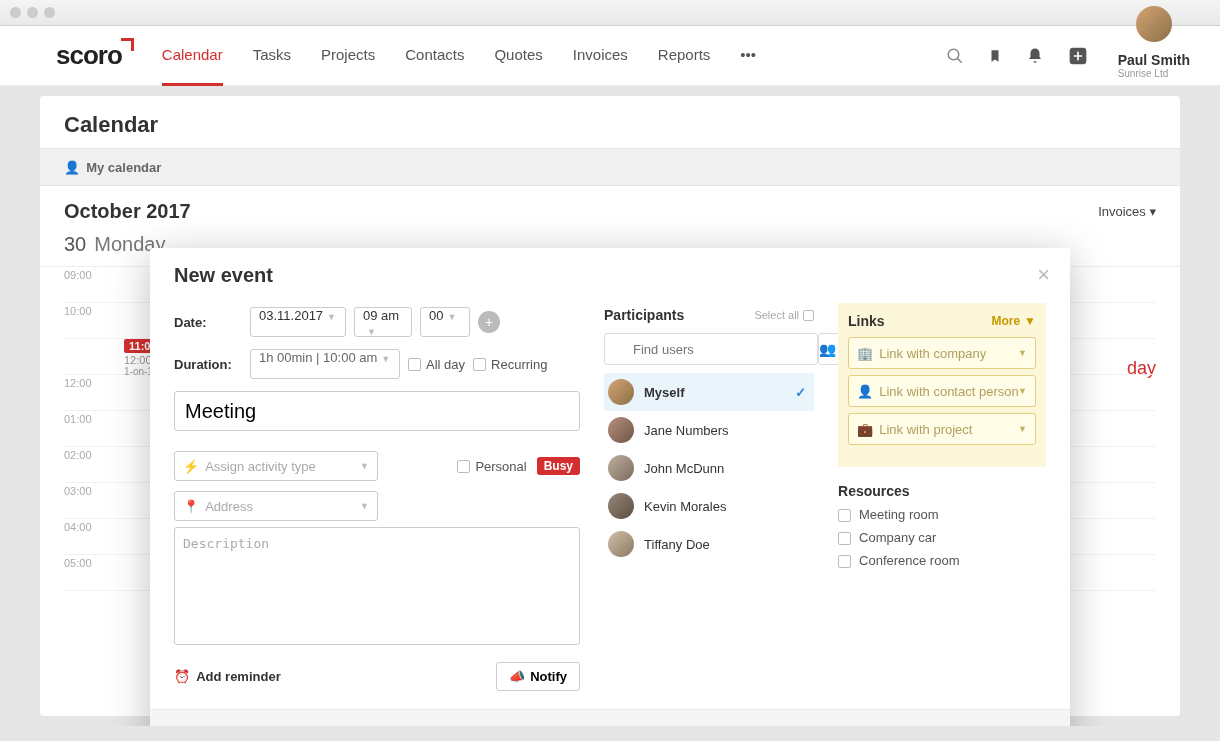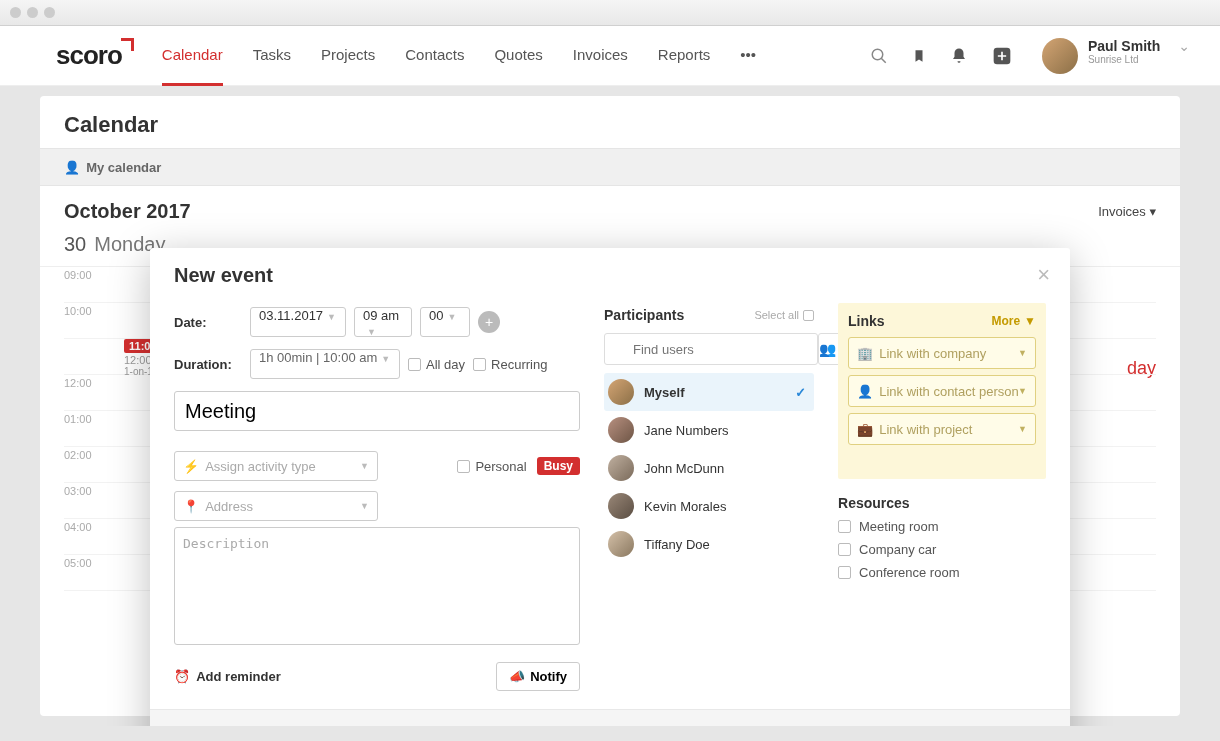--- a/index.html
+++ b/index.html
@@ -7,21 +7,21 @@
 .window-chrome { height: 26px; background: linear-gradient(#f5f5f5,#e8e8e8); border-bottom: 1px solid #d0d0d0; display:flex; align-items:center; padding-left:10px; gap:6px; }
 .chrome-dot { width:11px; height:11px; border-radius:50%; background:#ccc; }
 
 .topbar { background:#fff; height:60px; display:flex; align-items:center; padding:0 30px 0 56px; border-bottom:1px solid #eee; }
 .logo { font-weight:700; font-size:26px; color:#222; letter-spacing:-1px; margin-right:40px; position:relative; }
 .logo::after { content:""; position:absolute; top:-2px; right:-12px; width:10px; height:10px; border:3px solid #d32f2f; border-left:none; border-bottom:none; }
 .nav { display:flex; gap:30px; flex:1; }
 .nav-item { color:#555; cursor:pointer; font-size:15px; padding:20px 0; }
 .nav-item.active { color:#d32f2f; border-bottom:3px solid #d32f2f; }
 .top-icons { display:flex; gap:24px; align-items:center; color:#888; }
-.user-block { display:flex; gap:10px; margin-left:30px; }
+.user-block { display:flex; align-items:center; gap:10px; margin-left:30px;flex-direction:column; }
 .avatar { width:36px; height:36px; border-radius:50%; background:linear-gradient(135deg,#d4a574,#8b6f47); }
 .user-name { font-weight:600; font-size:14px; }
 .user-org { font-size:10px; color:#999; }
 .caret { color:#aaa; margin-left:8px; }
 
 .page { max-width:1140px; margin:10px auto; background:#fff; border-radius:4px; padding-bottom:30px; min-height:620px; position:relative; }
 .page-title { font-size:22px; font-weight:600; padding:16px 24px 10px; }
 .toolbar { background:#f0f0f0; height:38px; border-top:1px solid #e5e5e5; border-bottom:1px solid #e5e5e5; display:flex; align-items:center; padding:0 24px; font-size:13px; font-weight:600; color:#666; }
 .month-row { display:flex; justify-content:space-between; align-items:center; padding:14px 24px 6px; }
 .month-label { font-size:20px; font-weight:700; }
@@ -84,29 +84,29 @@
 .participant-item { display:flex; align-items:center; gap:10px; padding:6px 4px; font-size:13px; position:relative; }
 .participant-item.selected { background:#eaf4fb; border-radius:3px; font-weight:700; }
 .p-avatar { width:26px; height:26px; border-radius:50%; background:#ccc; }
 .p-avatar.c1 { background:linear-gradient(135deg,#d4a574,#8b6f47); }
 .p-avatar.c2 { background:linear-gradient(135deg,#b89080,#6d5545); }
 .p-avatar.c3 { background:linear-gradient(135deg,#c0b0a0,#7a6a5a); }
 .p-avatar.c4 { background:linear-gradient(135deg,#9a8878,#5a4d42); }
 .p-avatar.c5 { background:linear-gradient(135deg,#d4c0a8,#8a7860); }
 .check { position:absolute; right:8px; color:#2b88d8; font-weight:700; }
 
-.links-box { background:#fdf7d9; border-radius:2px; padding:10px 10px 28px; margin-bottom:16px; margin-top:-4px; }
+.links-box { background:#fdf7d9; border-radius:2px; padding:10px 10px 16px; margin-bottom:16px; margin-top:-4px; }
 .links-header { display:flex; justify-content:space-between; align-items:center; margin-bottom:8px; }
 .links-title { font-weight:700; font-size:14px; }
 .more-link { font-size:12px; color:#c49a00; font-weight:600; display:flex; gap:4px; align-items:center; cursor:pointer; }
 .link-input { border:1px solid #e0d080; background:#fffce8; border-radius:3px; height:32px; display:flex; align-items:center; padding:0 8px; color:#b0a060; font-size:13px; margin-bottom:6px; position:relative; gap:6px; }
 .link-input .sel-caret { position:absolute; right:8px; color:#c0b060; }
 
 .resource-list { display:flex; flex-direction:column; gap:8px; }
-.resource-item { display:flex; align-items:center; gap:8px; font-size:13px; color:#555; }
+.resource-item { display:flex; align-items:flex-end; gap:8px; font-size:13px; color:#555; }
 
 .modal-footer { background:#f5f5f5; border-top:1px solid #e8e8e8; padding:16px; display:flex; justify-content:center; gap:10px; border-radius:0 0 3px 3px; }
 .btn { border:1px solid transparent; border-radius:3px; padding:8px 20px; font-size:14px; font-weight:600; cursor:pointer; }
 .btn-primary { background:#1e88e5; color:#fff; }
 .btn-secondary { background:#fff; border-color:#ccc; color:#444; }
 
 svg { display:block; }
 </style>
 </head>
 <body>

